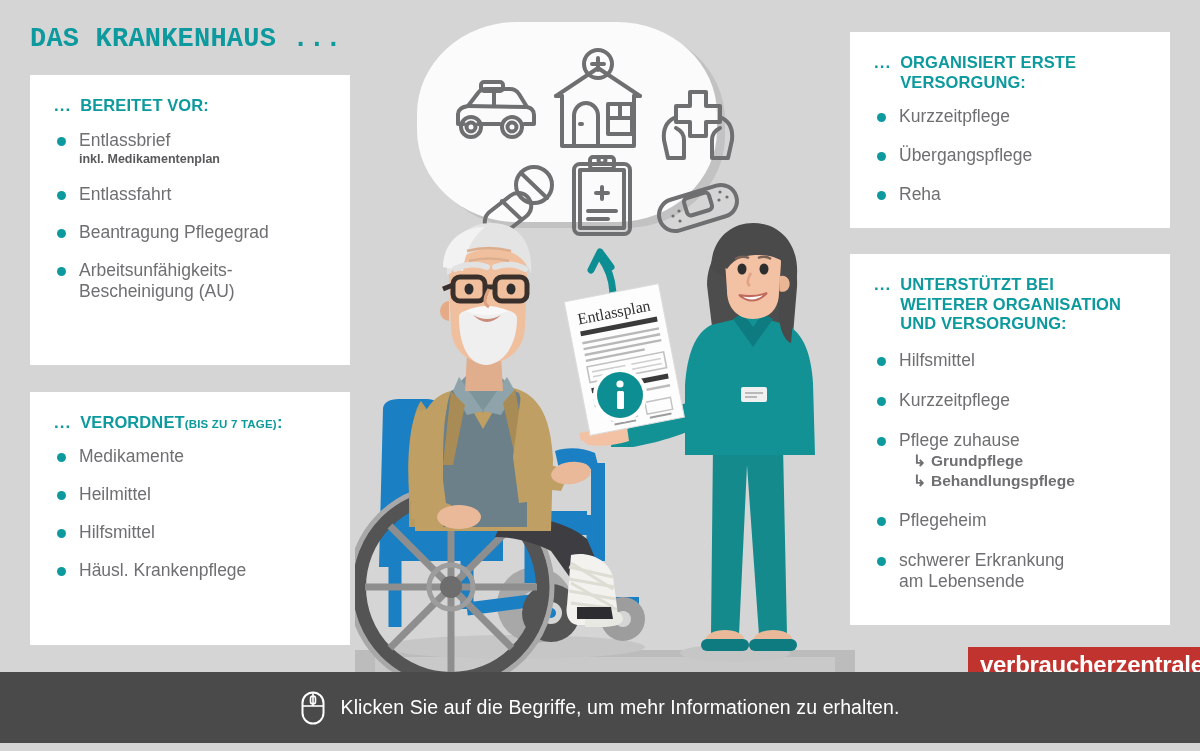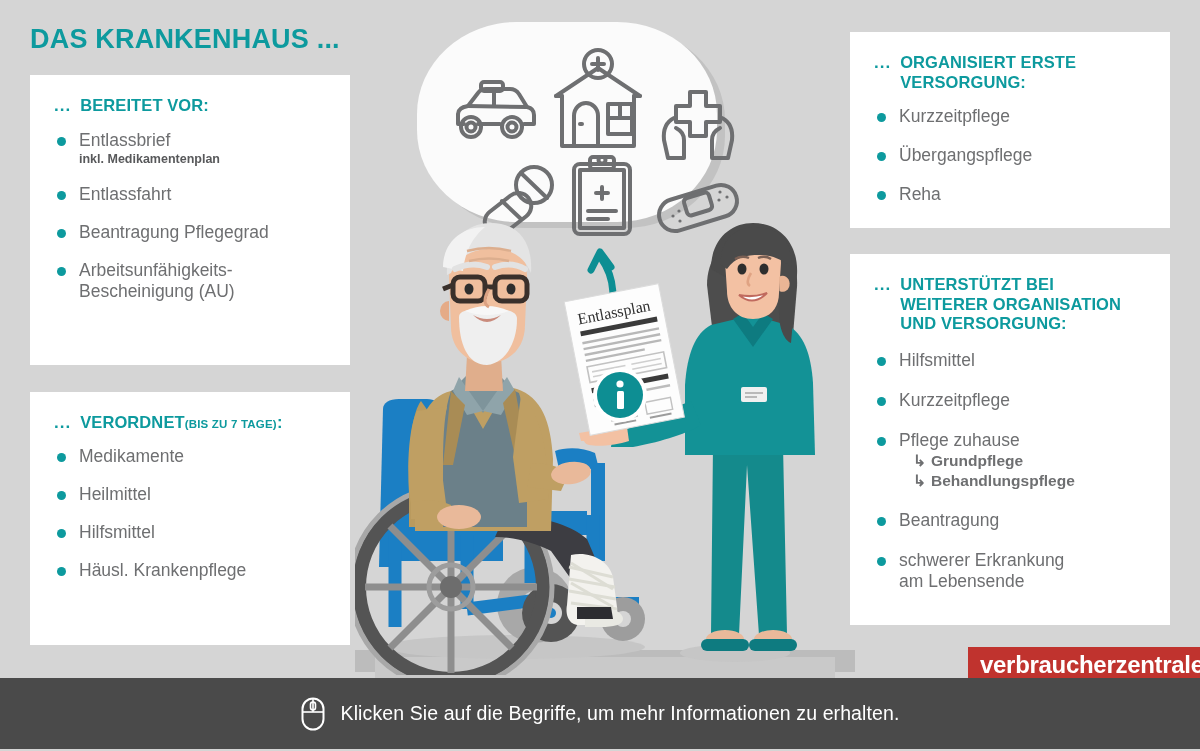--- a/index.html
+++ b/index.html
@@ -11,20 +11,21 @@
     position:relative;
   }
   .stage{position:absolute;inset:0;}
 
   
   .headline{
     position:absolute;left:30px;top:24px;
     font-size:27px;font-weight:bold;
     color:#0d9a9e;letter-spacing:.2px;
     white-space:nowrap;
+    font-family:Liberation Mono, monospace;
   }
 
   
   .card{
     position:absolute;background:#ffffff;
     box-sizing:border-box;
   }
   #card-bereitet{left:30px;top:75px;width:320px;height:290px;}
   #card-verordnet{left:30px;top:392px;width:320px;height:253px;}
   #card-organisiert{left:850px;top:32px;width:320px;height:196px;}
@@ -104,21 +105,21 @@
        stroke-linecap:round;stroke-linejoin:round;}
 
   
   .arrowup{position:absolute;left:218px;top:248px;}
 
   
   .people{position:absolute;left:0;top:215px;width:500px;height:460px;}
 
   
   .bottombar{
-    position:absolute;left:0;bottom:2px;width:1200px;height:71px;
+    position:absolute;left:0;bottom:8px;width:1200px;height:71px;
     background:#4a4a4a;display:flex;align-items:center;
     justify-content:center;
   }
   .bottombar .mouse{margin-right:16px;display:flex;align-items:center;}
   .bottombar .btext{
     color:#ffffff;font-size:19.5px;letter-spacing:.1px;
   }
 
   
   .logo{
@@ -433,21 +434,21 @@
       <span class="card-title" style="max-width:232px">UNTERSTÜTZT BEI WEITERER ORGANISATION UND VERSORGUNG:</span>
     </div>
     <ul class="blist">
       <li><span>Hilfsmittel</span></li>
       <li><span>Kurzzeitpflege</span></li>
       <li>
         <span>Pflege zuhause</span>
         <span class="arrowline"><span class="ar">↳</span><span>Grundpflege</span></span>
         <span class="arrowline"><span class="ar">↳</span><span>Behandlungspflege</span></span>
       </li>
-      <li><span>Beantragung</span></li>
+      <li><span>Pflegeheim</span></li>
       <li><span style="white-space:pre-line">schwerer Erkrankung
 am Lebensende</span></li>
     </ul>
   </div>
 
   <div class="logo">
     <span>verbraucherzentrale</span>
   </div>
 
   <div class="bottombar">

